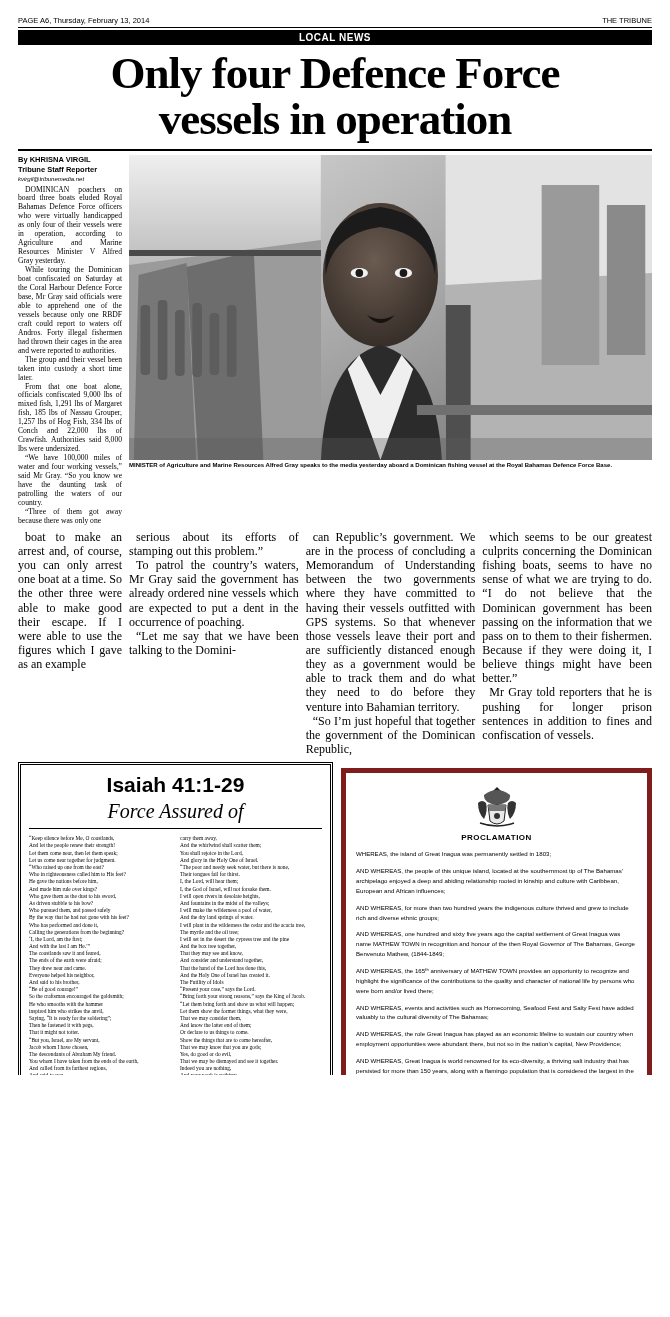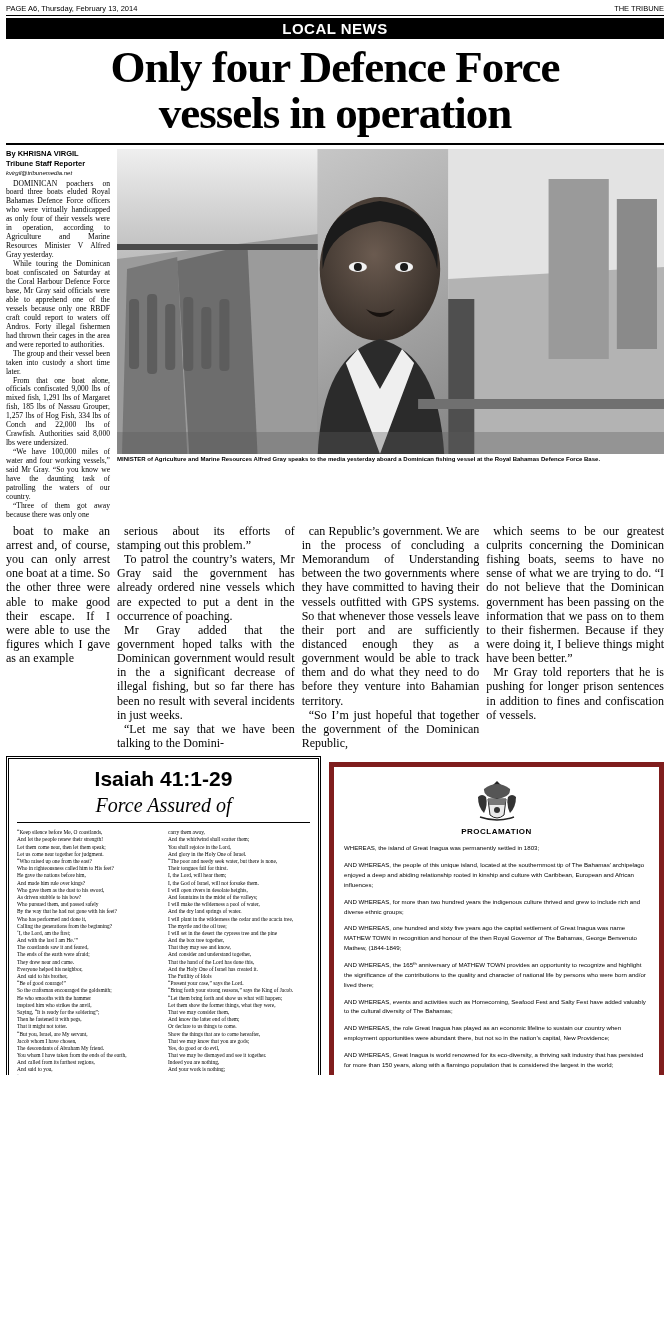--- a/index.html
+++ b/index.html
@@ -1,20 +1,20 @@
 <!DOCTYPE html>
 <html><head>
 <meta charset="utf-8">
 <style>
   html,body{margin:0;padding:0;background:#fff;}
   body{width:670px;height:1317px;font-family:"Liberation Serif",serif;color:#000;}
-  .page{width:670px;height:1075px;position:relative;overflow:hidden;padding:0;box-sizing:border-box;}
+  .page{width:670px;height:1075px;position:relative;overflow:hidden;padding:12px;box-sizing:border-box;}
   .masthead{display:flex;justify-content:space-between;align-items:flex-end;font-family:"Liberation Sans",sans-serif;font-size:7.5px;padding:4px 6px 2px 6px;}
   .rule-thin{height:1px;background:#000;margin:0 6px;}
-  .section-bar{background:#000;color:#fff;text-align:center;font-family:"Liberation Sans",sans-serif;font-weight:bold;font-size:15px;letter-spacing:.5px;margin:2px 6px 0 6px;padding:2px 0;}
+  .section-bar{background:#000;color:#fff;text-align:center;font-family:"Liberation Sans",sans-serif;font-weight:bold;font-size:10px;letter-spacing:.5px;margin:2px 6px 0 6px;padding:2px 0;}
   .headline{font-family:"Liberation Serif",serif;font-weight:bold;text-align:center;font-size:45px;line-height:1.02;letter-spacing:-1px;margin:6px 8px 2px 8px;}
   .hl2{margin-top:-2px;}
   .rule-strong{height:2px;background:#000;margin:6px 6px 4px 6px;}
 
   .top-area{display:flex;padding:0 6px;gap:7px;}
   .byline-col{width:104px;flex:0 0 104px;}
   .byline{font-family:"Liberation Sans",sans-serif;font-weight:bold;font-size:7.5px;line-height:1.25;margin-bottom:1px;}
   .email{font-family:"Liberation Sans",sans-serif;font-size:6px;font-style:italic;margin-bottom:4px;}
   .body-col{font-size:7.6px;line-height:1.18;text-align:justify;}
   .body-col p{margin:0 0 0 0;text-indent:7px;}
@@ -135,21 +135,20 @@
     </div>
   </div>
 
   <div class="cols3">
     <div class="col" style="width:104px;flex:0 0 104px;">
       <p>boat to make an arrest and, of course, you can only arrest one boat at a time. So the other three were able to make good their escape. If I were able to use the figures which I gave as an example</p>
     </div>
     <div class="col" style="flex:1;">
       <p>serious about its efforts of stamping out this problem.”</p>
       <p>To patrol the country’s waters, Mr Gray said the government has already ordered nine vessels which are expected to put a dent in the occurrence of poaching.</p>
-      <p>Mr Gray added that the government hoped talks with the Dominican government would result in the a significant decrease of illegal fishing, but so far there has been no result with several incidents in just weeks.</p>
       <p>“Let me say that we have been talking to the Domini-</p>
     </div>
     <div class="col" style="flex:1;">
       <p>can Republic’s government. We are in the process of concluding a Memorandum of Understanding between the two governments where they have committed to having their vessels outfitted with GPS systems. So that whenever those vessels leave their port and are sufficiently distanced enough they as a government would be able to track them and do what they need to do before they venture into Bahamian territory.</p>
       <p>“So I’m just hopeful that together the government of the Dominican Republic,</p>
     </div>
     <div class="col" style="flex:1;">
       <p>which seems to be our greatest culprits concerning the Dominican fishing boats, seems to have no sense of what we are trying to do. “I do not believe that the Dominican government has been passing on the information that we pass on to them to their fishermen. Because if they were doing it, I believe things might have been better.”</p>
       <p>Mr Gray told reporters that he is pushing for longer prison sentences in addition to fines and confiscation of vessels.</p>
     </div>

